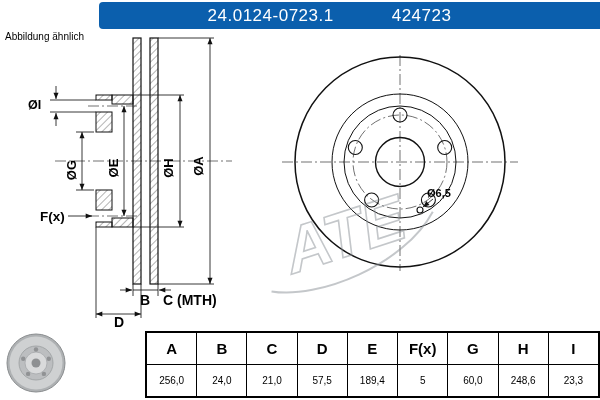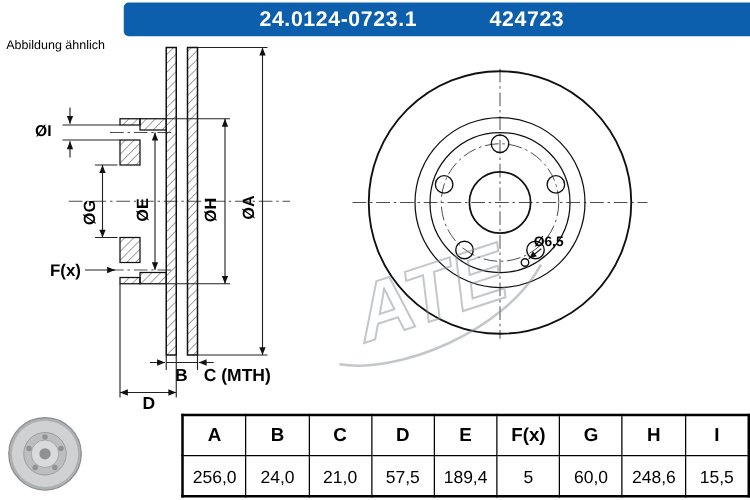--- a/index.html
+++ b/index.html
@@ -5,36 +5,36 @@
   html,body{margin:0;padding:0;}
   body{
     width:600px;height:400px;position:relative;background:#fff;overflow:hidden;
     font-family:"Liberation Sans","DejaVu Sans",sans-serif;color:#000;
   }
   .header-bar{
     position:absolute;left:99px;top:2px;width:501px;height:27px;
     background:#0b5fad;border-radius:4px 0 0 4px;
     display:flex;align-items:center;justify-content:center;gap:58px;
     padding-right:40px;box-sizing:border-box;
-    color:#fff;font-size:17px;font-weight:bold;letter-spacing:.5px;
+    color:#fff;font-size:17px;font-weight:normal;letter-spacing:.5px;
   }
   .note{
     position:absolute;left:5px;top:31px;font-size:10px;line-height:1.25;color:#000;
   }
   .drawing-svg{position:absolute;left:0;top:28px;}
   .dim-table{
     position:absolute;left:145px;top:331px;border-collapse:collapse;
     border:2px solid #000;background:#fff;table-layout:fixed;
   }
   .dim-table td{
     border:1px solid #000;width:50px;height:31px;text-align:center;vertical-align:middle;
     padding:0;
   }
   .dim-table .hdr td{font-weight:bold;font-size:15px;}
-  .dim-table .val td{font-size:14px;}
+  .dim-table .val td{font-size:10px;}
   .photo{position:absolute;left:5px;top:332px;}
 </style>
 </head>
 <body>
 
 <div class="header-bar">
   <span>24.0124-0723.1</span>
   <span>424723</span>
 </div>
 
@@ -182,16 +182,16 @@
     </tr>
     <tr class="val">
       <td>256,0</td>
       <td>24,0</td>
       <td>21,0</td>
       <td>57,5</td>
       <td>189,4</td>
       <td>5</td>
       <td>60,0</td>
       <td>248,6</td>
-      <td>15,5</td>
+      <td>23,3</td>
     </tr>
   </tbody>
 </table>
 
 </body></html>

